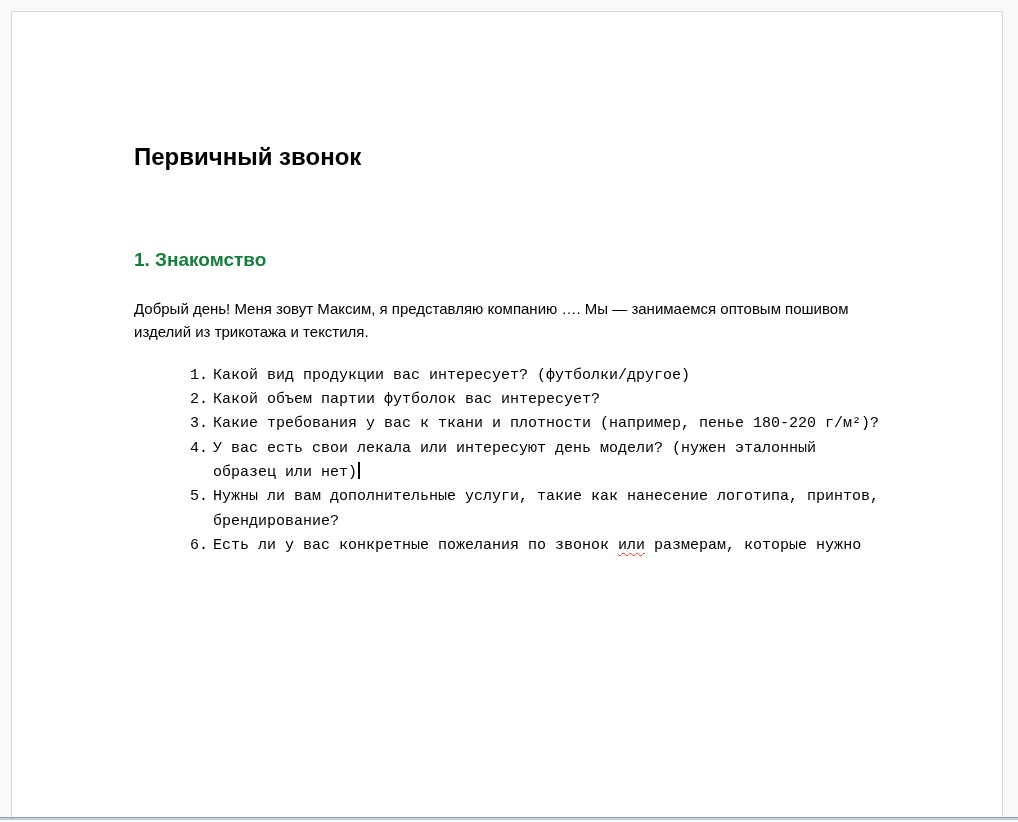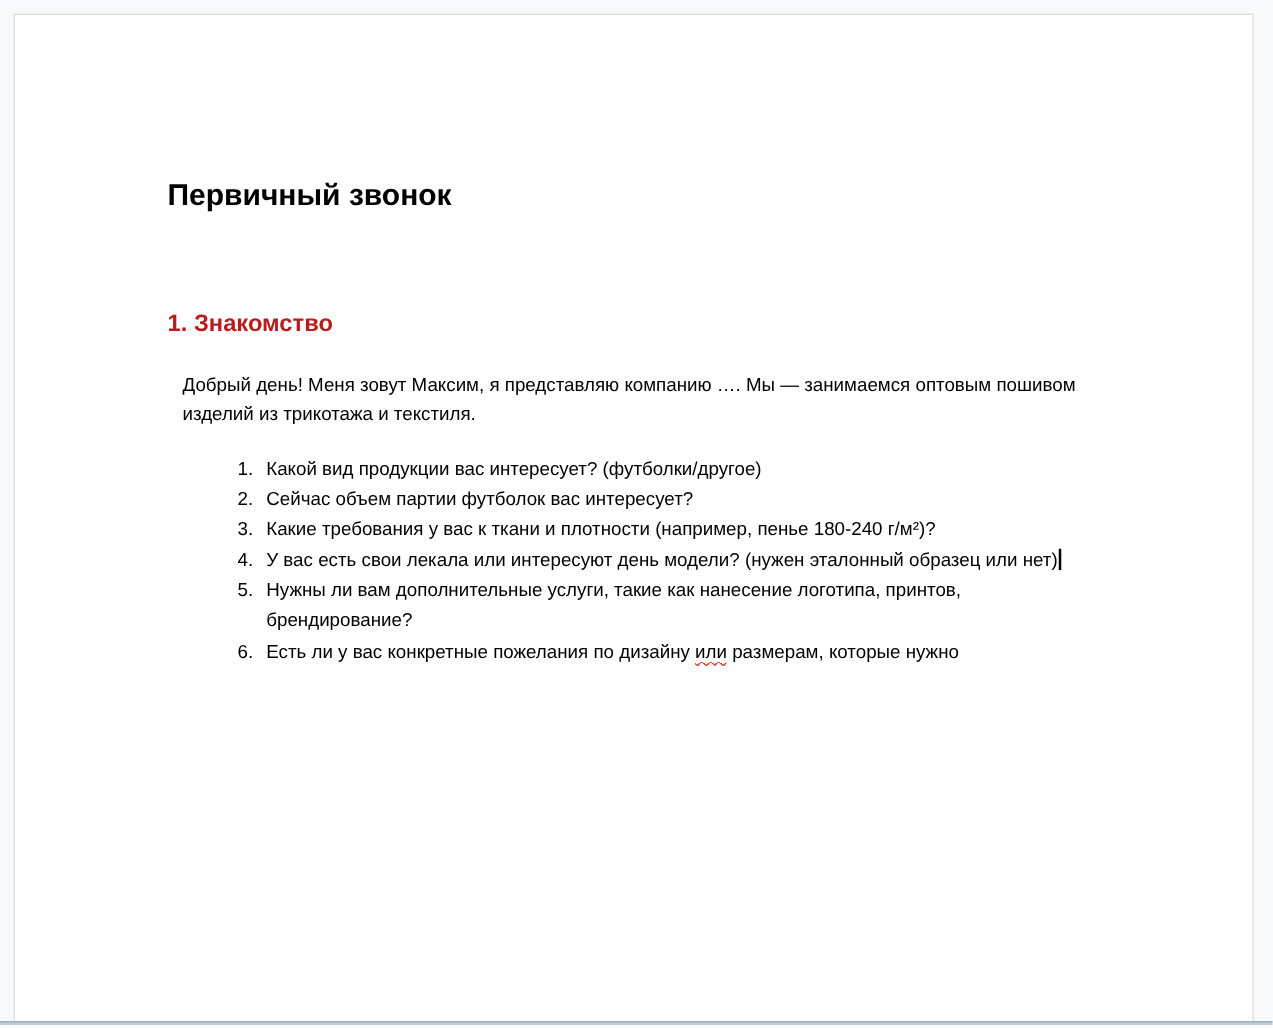--- a/index.html
+++ b/index.html
@@ -42,42 +42,43 @@
     line-height: 28px;
     font-weight: 700;
     margin: 0;
     color: #000000;
   }
   h2.sec-heading {
     font-size: 19px;
     line-height: 24px;
     font-weight: 700;
     margin: 14px 0 0 0;
-    color: #b91c1c;
+    color: #15803d;
   }
   h2.sec-heading.first {
     margin-top: 77px;
   }
   p.body-text {
     font-size: 15px;
     line-height: 23.4px;
-    margin: 25px 0 0 12px;
+    margin: 25px 0 0 0;
     color: #000000;
   }
   ol.q-list {
     list-style: none;
     counter-reset: qitem;
     margin: 20px 0 0 0;
     padding: 0 0 0 79px;
     font-size: 15px;
     line-height: 24.3px;
   }
   ol.q-list li {
     position: relative;
     counter-increment: qitem;
+    font-family: Liberation Mono, monospace;
   }
   ol.q-list li::before {
     content: counter(qitem) ".";
     position: absolute;
     left: -23px;
     top: 0;
   }
   .misspelled {
     text-decoration: underline wavy #e0321f;
     text-decoration-thickness: 1px;
@@ -116,33 +117,33 @@
       <h2 class="sec-heading first">1. Знакомство</h2>
       <p class="body-text">Добрый день! Меня зовут Максим, я представляю компанию …. Мы — занимаемся оптовым пошивом изделий из трикотажа и текстиля.</p>
 
 
 
       <ol class="q-list">
         <li>
           <span>Какой вид продукции вас интересует? (футболки/другое)</span>
         </li>
         <li>
-          <span>Сейчас объем партии футболок вас интересует?</span>
+          <span>Какой объем партии футболок вас интересует?</span>
         </li>
         <li>
-          <span>Какие требования у вас к ткани и плотности (например, пенье 180-240 г/м²)?</span>
+          <span>Какие требования у вас к ткани и плотности (например, пенье 180-220 г/м²)?</span>
         </li>
         <li>
           <span>У вас есть свои лекала или интересуют день модели? (нужен эталонный образец или нет)</span><span class="caret"></span>
         </li>
         <li>
           <span>Нужны ли вам дополнительные услуги, такие как нанесение логотипа, принтов, брендирование?</span>
         </li>
         <li>
-          <span>Есть ли у вас конкретные пожелания по дизайну </span><span class="misspelled">или</span><span> размерам, которые нужно</span>
+          <span>Есть ли у вас конкретные пожелания по звонок </span><span class="misspelled">или</span><span> размерам, которые нужно</span>
         </li>
       </ol>
 
     </div>
   </div>
 
   <div class="bottom-line"></div>
 
 </div>
 

